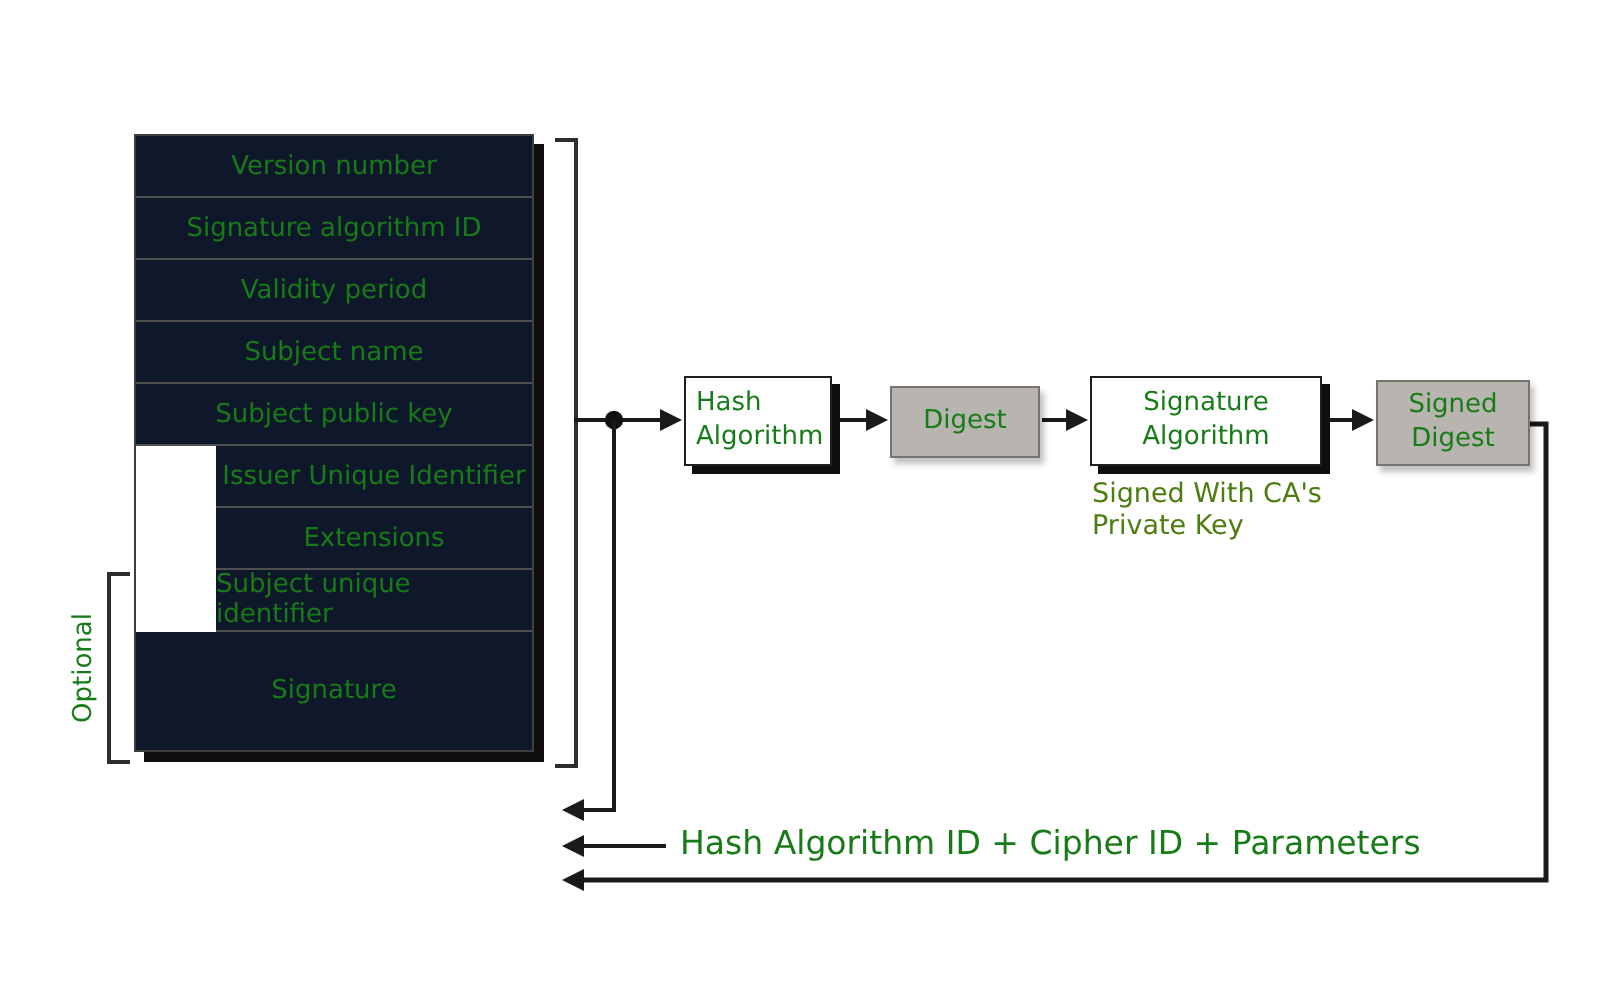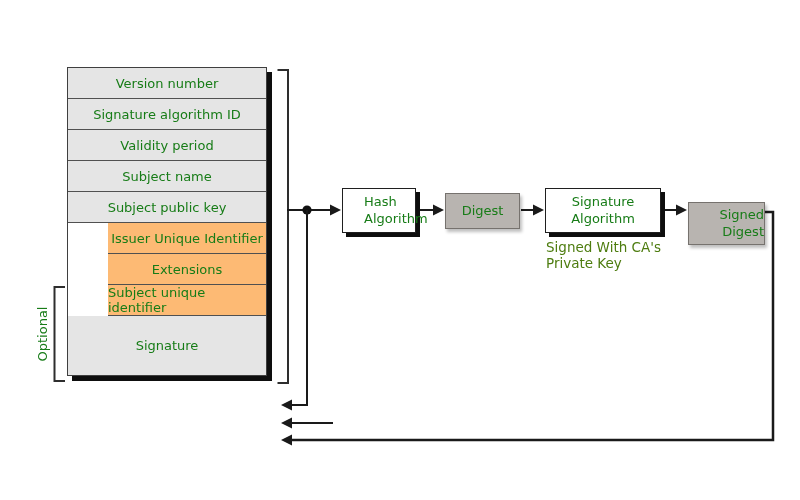--- a/index.html
+++ b/index.html
@@ -16,23 +16,23 @@
   .cert-table{
     position:absolute;left:67px;top:67px;width:198px;
     background:#ffffff;
     border:1.6px solid #3f3f3f;
     box-shadow:5px 5px 0 #0e0e0e;
   }
   .row{
     box-sizing:border-box;height:31px;
     border-bottom:1.6px solid #505050;
     display:flex;align-items:center;justify-content:center;
-    font-size:13px;color:#177c17;background:#e5e5e5;
+    font-size:13px;color:#177c17;background:#0f172a;
   }
-  .row.optional{background:#fdba74;margin-left:40px;}
+  .row.optional{background:#0f172a;margin-left:40px;}
   .row.signature{height:59px;border-bottom:none;}
 
   
   .optional-label{
     position:absolute;left:42px;top:334px;
     transform:translate(-50%,-50%) rotate(-90deg);
     font-size:13px;color:#177c17;white-space:nowrap;
   }
 
   
@@ -42,24 +42,24 @@
     font-size:13px;line-height:1.25;color:#177c17;
   }
   .pbox.white{
     background:#ffffff;border:1.6px solid #1f1f1f;
     box-shadow:4px 4px 0 #0e0e0e;
   }
   .pbox.gray{
     background:#b8b4b0;border:1.2px solid #76726e;
     box-shadow:2px 3px 3px rgba(0,0,0,0.25);
   }
-  .pbox-hash{left:342px;top:188px;width:74px;height:45px;padding-left:21px;text-align:left;}
+  .pbox-hash{left:342px;top:188px;width:74px;height:45px;padding-left:5px;text-align:left;}
   .pbox-digest{left:445px;top:193px;width:75px;height:36px;text-align:center;}
   .pbox-sigalg{left:545px;top:188px;width:116px;height:45px;text-align:center;}
-  .pbox-signeddigest{left:688px;top:202px;width:77px;height:43px;text-align:right;}
+  .pbox-signeddigest{left:688px;top:190px;width:77px;height:43px;text-align:center;}
 
   .note{
     position:absolute;left:546px;top:239px;
     font-size:13.5px;line-height:1.22;color:#4d7c0f;
   }
   .annotation{
     position:absolute;left:340px;top:412px;
     font-size:16.5px;color:#177c17;white-space:nowrap;
   }
 </style>
@@ -146,14 +146,15 @@
   <div class="pbox gray pbox-signeddigest">
     <span>Signed</span>
     <span>Digest</span>
   </div>
 
   <div class="note">
     <div>Signed With CA's</div>
     <div>Private Key</div>
   </div>
 
+  <div class="annotation">Hash Algorithm ID + Cipher ID + Parameters</div>
 
 </div>
 
 </body></html>

